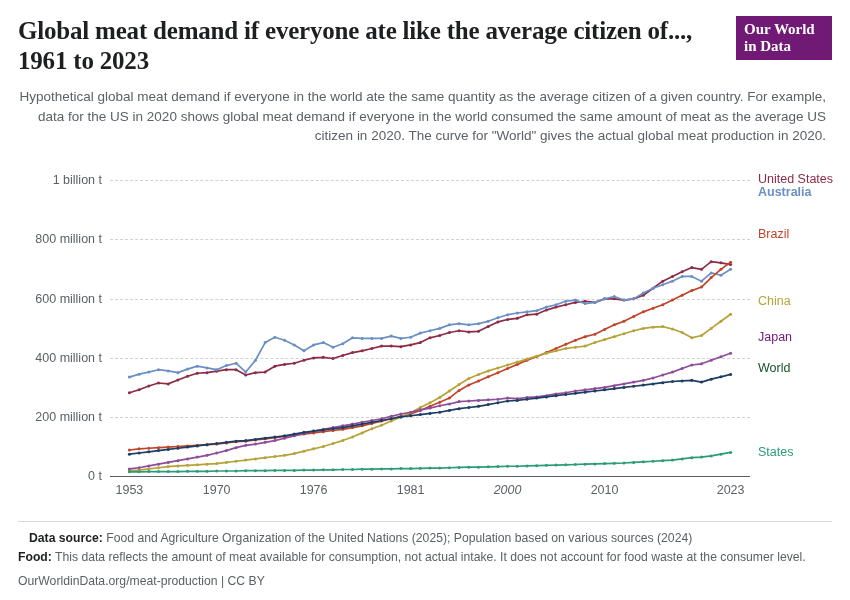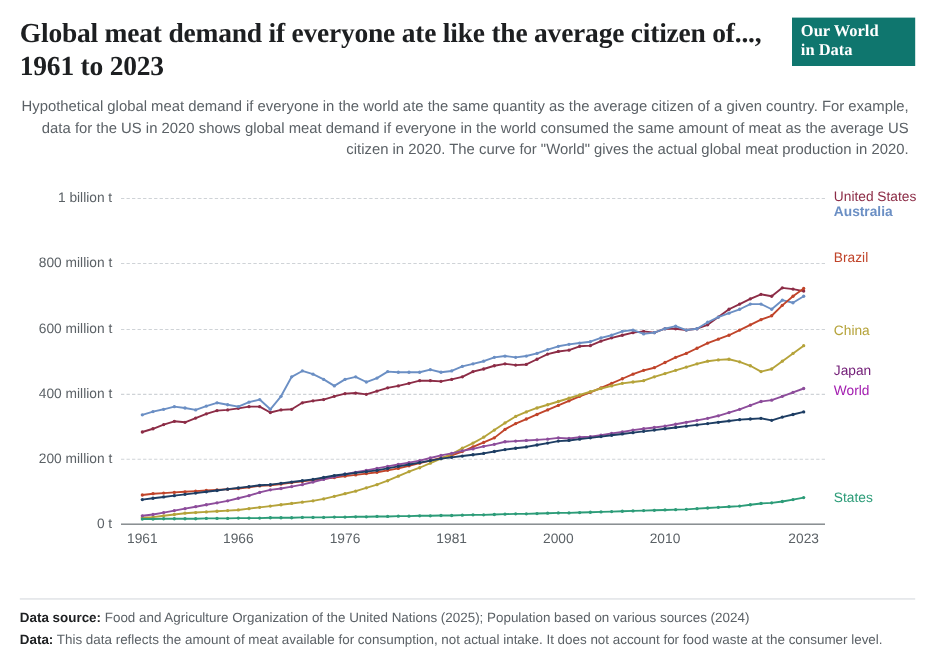--- a/index.html
+++ b/index.html
@@ -31,23 +31,23 @@
     line-height: 1.18;
     letter-spacing: -0.2px;
     color: #1d1f21;
     margin: 0 120px 0 0;
     padding-top: 2px;
   }
   .logo {
     position: absolute;
     top: 2px;
     right: 0;
-    width: 112px;
+    width: 96px;
     height: 44px;
-    background: #0f766e;
+    background: #701a75;
     color: #ffffff;
     font-family: "Liberation Serif", serif;
     font-weight: 700;
     font-size: 15px;
     line-height: 1.1;
     text-align: left;
     padding: 5px 8px 0 8px;
     box-sizing: border-box;
   }
   .logo .l2 {
@@ -123,20 +123,21 @@
     font-size: 12.2px;
     color: #5b6166;
     line-height: 1.42;
   }
   .footer b {
     color: #1d1f21;
     font-weight: 700;
   }
   .footer .src {
     margin-bottom: 2px;
+    margin-left: 11px;
   }
   .footer .link {
     margin-top: 6px;
     color: #5b6166;
   }
   svg.lines {
     position: absolute;
     left: 0;
     top: 0;
     overflow: visible;
@@ -163,33 +164,33 @@
         <div class="gridline" style="top: 250.952px;"></div>
         <div class="ytick" style="top: 250.952px;">200 million t</div>
         <div class="gridline" style="top: 191.905px;"></div>
         <div class="ytick" style="top: 191.905px; margin-left: 16px;">400 million t</div>
         <div class="gridline" style="top: 132.857px;"></div>
         <div class="ytick" style="top: 132.857px;">600 million t</div>
         <div class="gridline" style="top: 73.8095px;"></div>
         <div class="ytick" style="top: 73.8095px;">800 million t</div>
         <div class="gridline" style="top: 14.7619px;"></div>
         <div class="ytick" style="top: 14.7619px;">1 billion t</div>
-        <div class="xtick" style="left: 19.3939px;">1961</div>
-        <div class="xtick" style="left: 106.667px;">1966</div>
+        <div class="xtick" style="left: 19.3939px;">1953</div>
+        <div class="xtick" style="left: 106.667px;">1970</div>
         <div class="xtick" style="left: 203.636px;">1976</div>
         <div class="xtick" style="left: 300.606px;">1981</div>
-        <div class="xtick" style="left: 397.576px;">2000</div>
+        <div class="xtick" style="left: 397.576px; font-style: italic;">2000</div>
         <div class="xtick" style="left: 494.545px;">2010</div>
         <div class="xtick" style="left: 620.606px;">2023</div>
         <div class="series-label" style="top: 13.2857px; color: rgb(140, 44, 70);">United States</div>
         <div class="series-label" style="top: 26.5714px; color: rgb(107, 143, 196); font-weight: bold;">Australia</div>
         <div class="series-label" style="top: 67.9048px; color: rgb(192, 68, 42);">Brazil</div>
         <div class="series-label" style="top: 135.81px; color: rgb(181, 163, 58);">China</div>
         <div class="series-label" style="top: 171.238px; color: #701a75;">Japan</div>
-        <div class="series-label" style="top: 189px; color: #a21caf;">World</div>
+        <div class="series-label" style="top: 202px; color: #14532d;">World</div>
         <div class="series-label" style="top: 286.381px; color: rgb(44, 156, 120);">States</div>
         <svg class="lines" width="640" height="310">
           <g>
             <path d="M19.39 226.74 L29.09 223.79 L38.79 219.95 L48.48 217.00 L58.18 217.89 L67.88 214.05 L77.58 210.21 L87.27 207.26 L96.97 206.67 L106.67 205.19 L116.36 203.71 L126.06 203.71 L135.76 209.03 L145.45 206.67 L155.15 206.08 L164.85 200.17 L174.55 198.40 L184.24 197.22 L193.94 194.27 L203.64 191.90 L213.33 191.31 L223.03 192.50 L232.73 189.54 L242.42 186.59 L252.12 184.82 L261.82 182.46 L271.52 180.10 L281.21 180.10 L290.91 180.69 L300.61 178.91 L310.30 176.55 L320.00 171.83 L329.70 169.47 L339.39 166.51 L349.09 164.74 L358.79 165.92 L368.48 165.33 L378.18 160.61 L387.88 155.89 L397.58 153.52 L407.27 152.34 L416.97 148.80 L426.67 148.21 L436.36 144.08 L446.06 141.12 L455.76 138.76 L465.45 136.40 L475.15 135.22 L484.85 136.40 L494.55 132.86 L504.24 132.86 L513.94 134.04 L523.64 132.86 L533.33 129.31 L543.03 122.23 L552.73 115.14 L562.42 110.42 L572.12 105.70 L581.82 101.56 L591.52 103.33 L601.21 95.66 L610.91 96.84 L620.61 98.61" fill="none" stroke="#8c2c46" stroke-width="1.7" stroke-linejoin="round" stroke-linecap="round"></path>
             <circle cx="19.39" cy="226.74" r="1.5" fill="#8c2c46"></circle>
             <circle cx="29.09" cy="223.79" r="1.5" fill="#8c2c46"></circle>
             <circle cx="38.79" cy="219.95" r="1.5" fill="#8c2c46"></circle>
             <circle cx="48.48" cy="217.00" r="1.5" fill="#8c2c46"></circle>
             <circle cx="58.18" cy="217.89" r="1.5" fill="#8c2c46"></circle>
             <circle cx="67.88" cy="214.05" r="1.5" fill="#8c2c46"></circle>
@@ -650,18 +651,19 @@
         </svg>
       </div>
   </div>
 
   <div class="footer">
     <div class="src">
       <b>Data source:</b>
       <span>Food and Agriculture Organization of the United Nations (2025); Population based on various sources (2024)</span>
     </div>
     <div class="note">
-      <b>Data:</b>
+      <b>Food:</b>
       <span>This data reflects the amount of meat available for consumption, not actual intake. It does not account for food waste at the consumer level.</span>
     </div>
+    <div class="link">OurWorldinData.org/meat-production | CC BY</div>
   </div>
 
 </div>
 
 </body></html>

